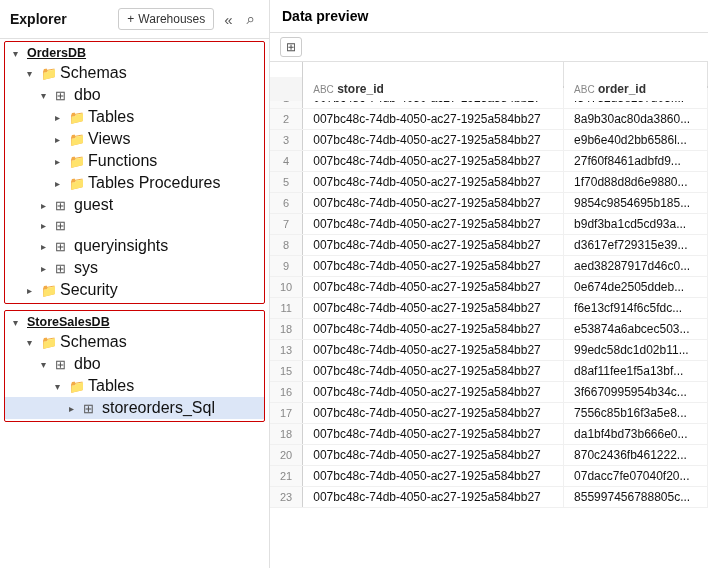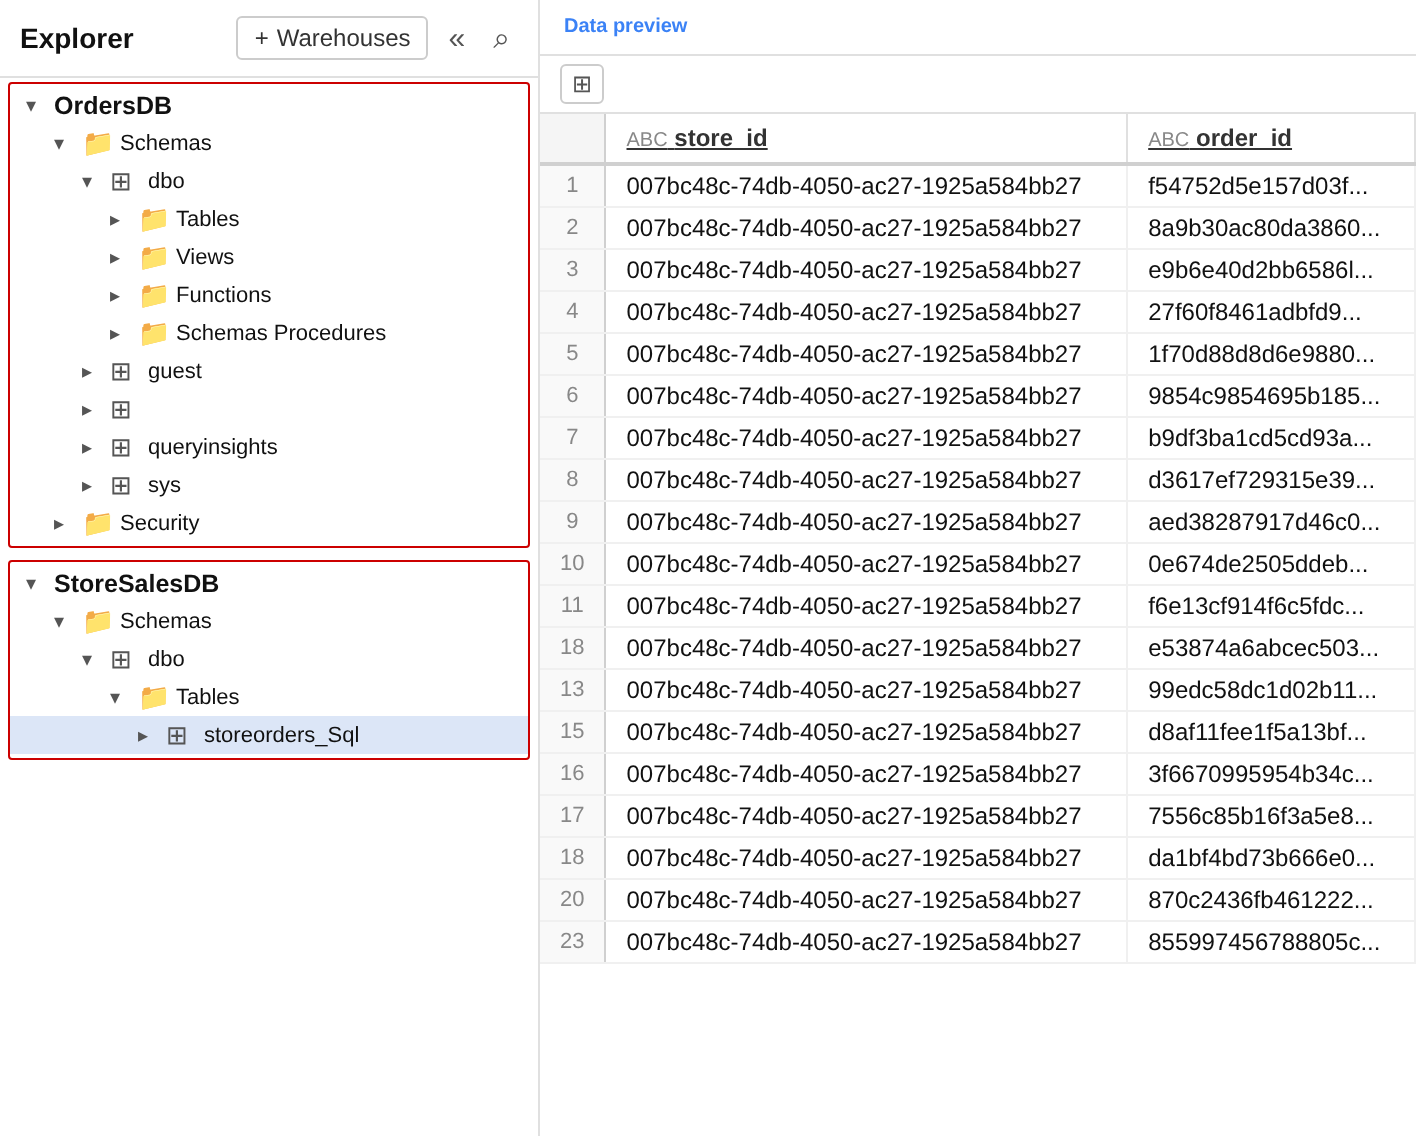--- a/index.html
+++ b/index.html
@@ -83,49 +83,50 @@
       flex-shrink: 0;
     }
     .tree-icon {
       width: 16px;
       font-size: 13px;
       flex-shrink: 0;
       margin-right: 3px;
       color: #555;
     }
     .tree-label {
-      font-size: 11px;
+      font-size: 16px;
       color: #111;
     }
     .db-label {
       font-size: 12.5px;
       font-weight: 600;
       color: #111;
+      text-decoration: underline;
     }
     .section-border {
       border: 1.5px solid #c00;
       border-radius: 2px;
       margin: 2px 4px;
     }
     .section-border-inner {
       padding: 2px 0;
     }
 
     
     .main {
       flex: 1;
       display: flex;
       flex-direction: column;
       overflow: hidden;
     }
     .main-header {
       padding: 8px 12px;
       font-weight: 600;
-      font-size: 10px;
-      color: #3b82f6;
+      font-size: 14px;
+      color: #000000;
       border-bottom: 1px solid #e0e0e0;
     }
     .data-preview {
       flex: 1;
       overflow: auto;
     }
     table {
       border-collapse: collapse;
       width: 100%;
     }
@@ -135,24 +136,23 @@
     }
     thead th {
       padding: 5px 10px;
       text-align: left;
       font-size: 12px;
       font-weight: 600;
       color: #333;
       border-right: 1px solid #e0e0e0;
       white-space: nowrap;
       position: sticky;
-      top: 0;
+      top: 15px;
       background: #fff;
       z-index: 1;
-      text-decoration: underline;
     }
     thead th.row-num {
       width: 30px;
       background: #f5f5f5;
       color: #888;
       border-right: 1px solid #d0d0d0;
       text-align: center;
     }
     tbody td {
       padding: 3px 10px;
@@ -248,21 +248,21 @@
 
         <div class="tree-item indent4">
           <span class="chevron">▸</span>
           <span class="tree-icon">📁</span>
           <span class="tree-label">Functions</span>
         </div>
 
         <div class="tree-item indent4">
           <span class="chevron">▸</span>
           <span class="tree-icon">📁</span>
-          <span class="tree-label">Schemas Procedures</span>
+          <span class="tree-label">Tables Procedures</span>
         </div>
 
         <div class="tree-item indent3">
           <span class="chevron">▸</span>
           <span class="tree-icon">⊞</span>
           <span class="tree-label">guest</span>
         </div>
 
         <div class="tree-item indent3">
           <span class="chevron">▸</span>
@@ -432,20 +432,25 @@
       <td class="row-num">18</td>
       <td>007bc48c-74db-4050-ac27-1925a584bb27</td>
       <td>da1bf4bd73b666e0...</td>
     </tr>
           <tr>
       <td class="row-num">20</td>
       <td>007bc48c-74db-4050-ac27-1925a584bb27</td>
       <td>870c2436fb461222...</td>
     </tr>
           <tr>
+      <td class="row-num">21</td>
+      <td>007bc48c-74db-4050-ac27-1925a584bb27</td>
+      <td>07dacc7fe07040f20...</td>
+    </tr>
+          <tr>
       <td class="row-num">23</td>
       <td>007bc48c-74db-4050-ac27-1925a584bb27</td>
       <td>855997456788805c...</td>
     </tr>
         </tbody>
     </table>
   </div>
 </div>
 
 </body></html>

